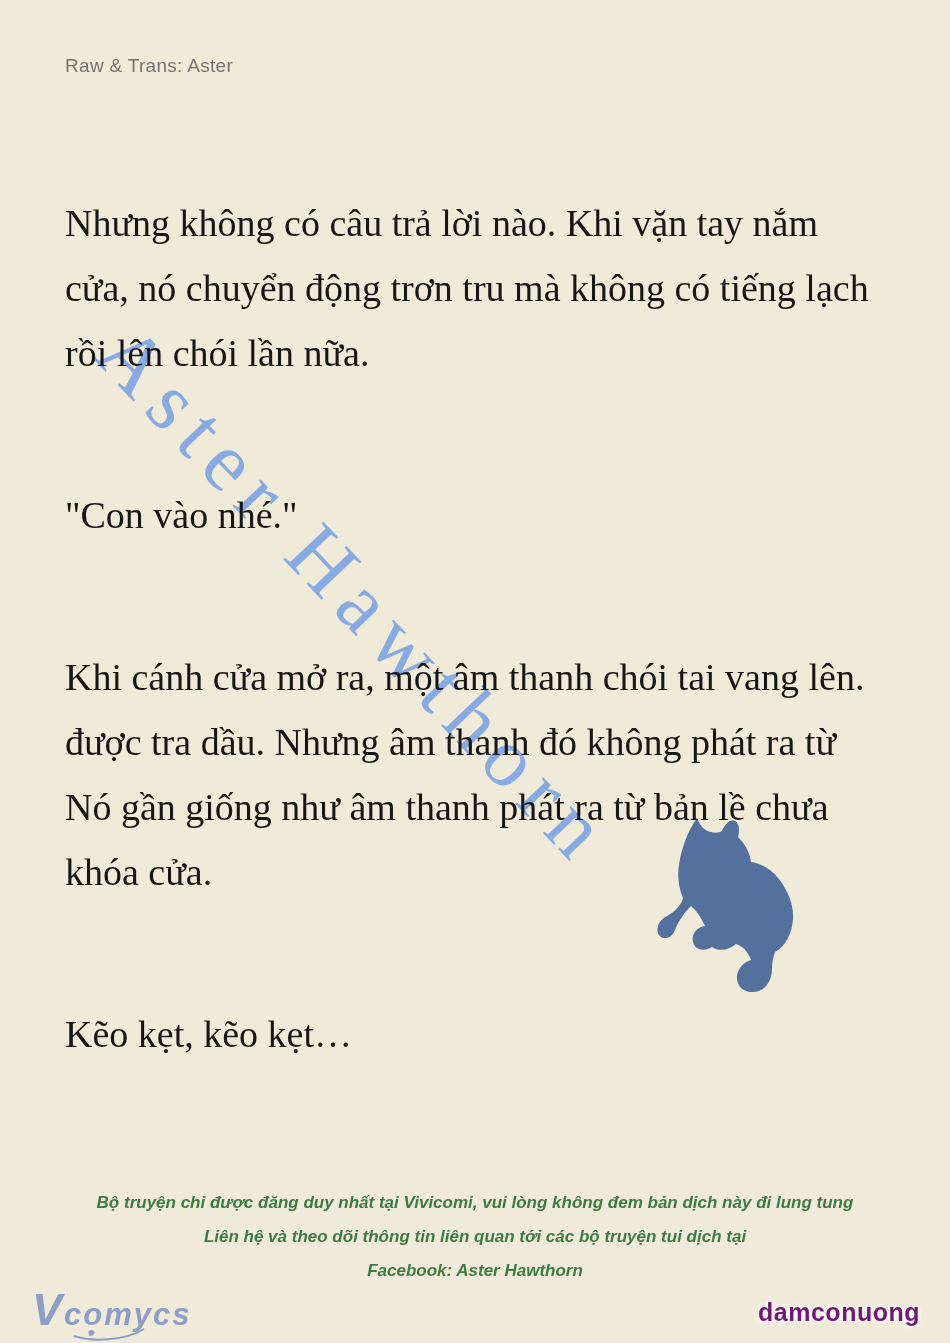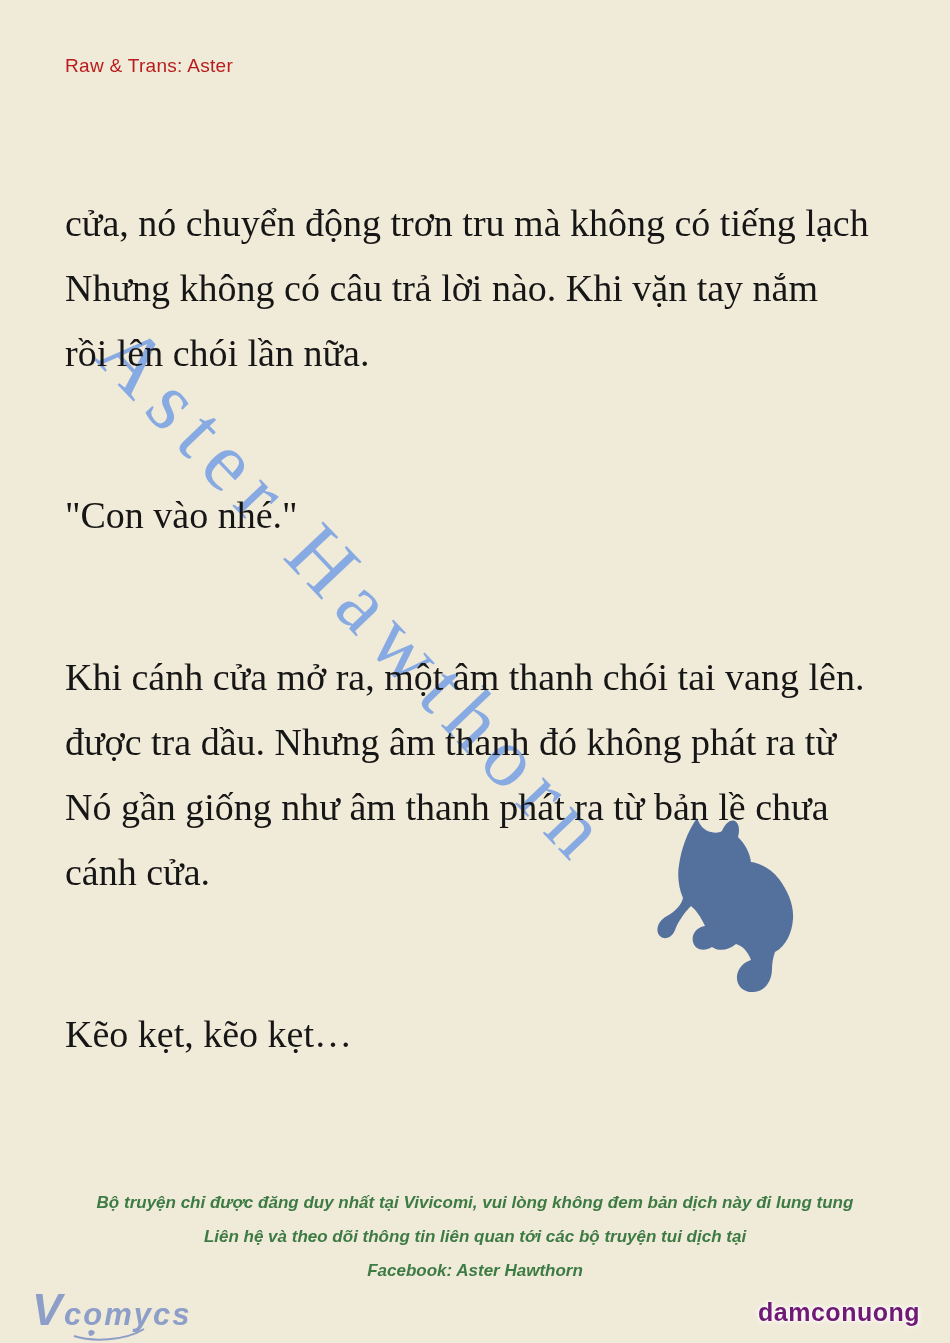--- a/index.html
+++ b/index.html
@@ -14,21 +14,21 @@
     font-family: "Liberation Serif", "DejaVu Serif", serif;
   }
 
   
   .credit {
     position: absolute;
     left: 65px;
     top: 55px;
     font-family: "Liberation Sans", "DejaVu Sans", sans-serif;
     font-size: 19px;
-    color: #b91c1c;
+    color: #737373;
     letter-spacing: 0.3px;
     z-index: 4;
   }
 
   
   .watermark {
     position: absolute;
     left: 148px;
     top: 305px;
     font-family: "Liberation Serif", "DejaVu Serif", serif;
@@ -155,32 +155,32 @@
                C27 138 19 141 14 135
                C10 129 14 120 22 116
                C29 112 36 106 38 98
                C34 89 32 77 34 65
                C36 50 42 32 52 18 Z"></path>
     </svg>
   </div>
 
   <div class="textblock">
     <div class="para">
+      <div class="line">Nhưng không có câu trả lời nào. Khi vặn tay nắm</div>
       <div class="line">cửa, nó chuyển động trơn tru mà không có tiếng lạch</div>
-      <div class="line">Nhưng không có câu trả lời nào. Khi vặn tay nắm</div>
       <div class="line">rồi lên chói lần nữa.</div>
     </div>
     <div class="para">
       <div class="line">"Con vào nhé."</div>
     </div>
     <div class="para">
       <div class="line">Khi cánh cửa mở ra, một âm thanh chói tai vang lên.</div>
       <div class="line">được tra dầu. Nhưng âm thanh đó không phát ra từ</div>
       <div class="line">Nó gần giống như âm thanh phát ra từ bản lề chưa</div>
-      <div class="line">cánh cửa.</div>
+      <div class="line">khóa cửa.</div>
     </div>
     <div class="para">
       <div class="line">Kẽo kẹt, kẽo kẹt…</div>
     </div>
   </div>
 
   <div class="notice">
     <div>Bộ truyện chỉ được đăng duy nhất tại Vivicomi, vui lòng không đem bản dịch này đi lung tung</div>
     <div>Liên hệ và theo dõi thông tin liên quan tới các bộ truyện tui dịch tại</div>
     <div>Facebook: Aster Hawthorn</div>

